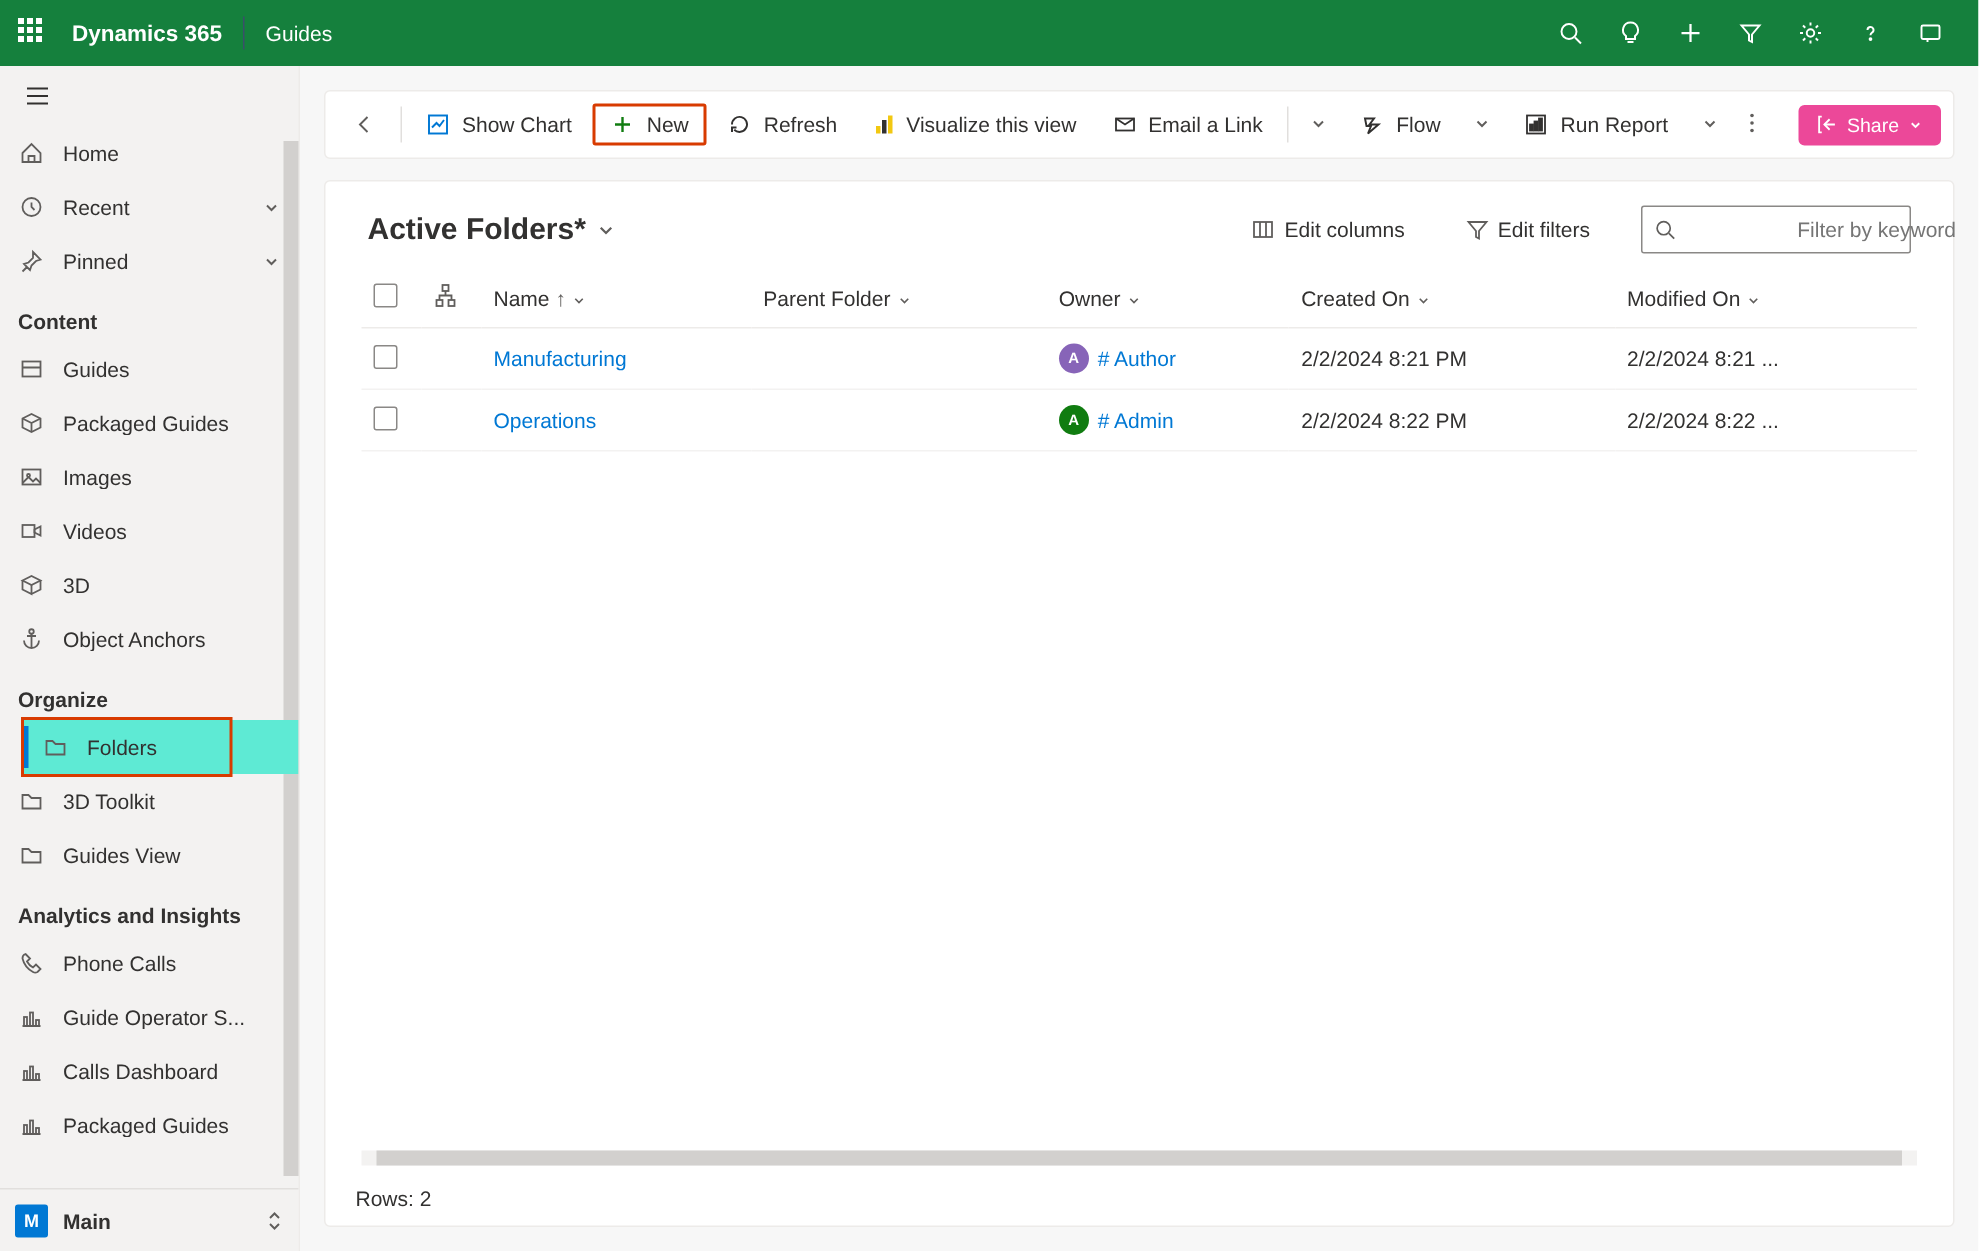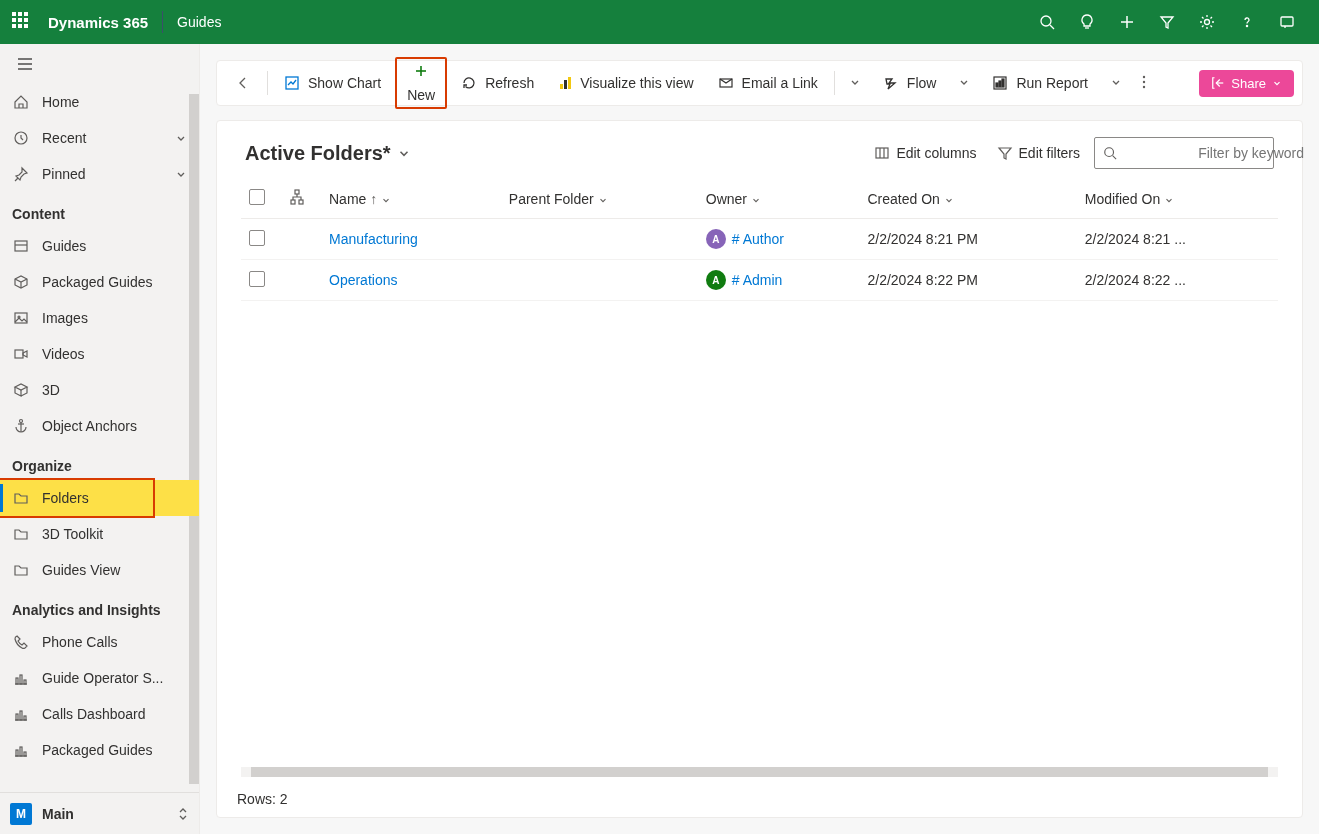--- a/index.html
+++ b/index.html
@@ -12,38 +12,38 @@
 .topbar .appname { font-size:14px; }
 .topbar .spacer { flex:1; }
 .topbar .icon-btn { width:40px; height:44px; display:flex; align-items:center; justify-content:center; color:#fff; }
 .shell { display:flex; height:790px; }
 .sidebar { width:200px; background:#f3f2f1; border-right:1px solid #edebe9; display:flex; flex-direction:column; position:relative; }
 .sidebar-scroll { overflow-y:auto; flex:1; }
 .hamburger { height:40px; display:flex; align-items:center; padding-left:16px; }
 .hamburger svg { width:18px; height:18px; }
 .nav-item { display:flex; align-items:center; padding: 8px 12px; cursor:pointer; color:#323130; gap:12px; height:36px; position:relative;}
 .nav-item .label { flex:1; white-space:nowrap; overflow:hidden; text-overflow:ellipsis; }
-.nav-item.active { background:#fde047; }
+.nav-item.active { background:#5eead4;margin-left:16px; }
 .nav-item.active::before { content:""; position:absolute; left:0; top:4px; bottom:4px; width:3px; background:#0078d4; }
 .nav-group { padding: 14px 12px 6px 12px; font-weight:600; font-size:14px; }
 .nav-icon { width:18px; height:18px; display:flex; align-items:center; justify-content:center; color:#605e5c; }
 .sidebar-footer { height:42px; border-top:1px solid #e1dfdd; display:flex; align-items:center; padding:0 10px; gap:10px; background:#f3f2f1;}
 .sidebar-footer .badge { width:22px; height:22px; background:#0078d4; color:#fff; display:flex; align-items:center; justify-content:center; font-size:12px; font-weight:600; border-radius:2px;}
 .sidebar-footer .label { flex:1; font-weight:600; }
 .sidebar-scrollthumb { position:absolute; right:0; top:50px; width:10px; height:690px; background:#d2d0ce; }
 .main { flex:1; background:#f7f7f7; padding:16px; display:flex; flex-direction:column; gap:14px;}
 .cmdbar { background:#fff; border:1px solid #edebe9; border-radius:4px; height:46px; display:flex; align-items:center; padding:0 8px; gap:4px;}
 .cmdbar .btn { display:flex; align-items:center; gap:8px; padding:6px 10px; cursor:pointer; color:#323130; border-radius:2px; }
 .cmdbar .sep { width:1px; height:24px; background:#e1dfdd; margin:0 2px;}
 .cmdbar .chev { padding:6px 8px; color:#605e5c; }
 .cmdbar .spacer { flex:1; }
 .cmdbar .share { background:#ec4899; color:#fff; padding:6px 12px; border-radius:4px; display:flex; align-items:center; gap:6px; font-size:13px;}
-.highlight-new { border:2px solid #d83b01; padding:4px 10px !important;flex-direction:column; }
+.highlight-new { border:2px solid #d83b01; padding:4px 10px !important; }
 .card { background:#fff; border:1px solid #edebe9; border-radius:4px; flex:1; display:flex; flex-direction:column; }
-.cardhead { display:flex; align-items:center; padding:16px 28px 10px 28px; gap:8px;}
+.cardhead { display:flex; align-items:center; padding:16px 28px 10px 28px; gap:28px;}
 .view-title { font-size:20px; font-weight:600; display:flex; align-items:center; gap:6px;}
 .cardhead .spacer { flex:1; }
 .linkbtn { display:flex; align-items:center; gap:6px; color:#323130; cursor:pointer; padding:4px 6px;}
 .searchbox { border:1px solid #8a8886; border-radius:2px; height:32px; width:180px; display:flex; align-items:center; padding:0 8px; gap:6px; color:#605e5c;}
 .searchbox input { border:none; outline:none; flex:1; font-size:14px; background:transparent;text-align:right; }
 .tablewrap { flex:1; overflow:auto; padding:0 24px;}
 table { width:100%; border-collapse:collapse; }
 th { text-align:left; font-weight:400; color:#323130; padding:10px 8px; border-bottom:1px solid #edebe9; white-space:nowrap;}
 td { padding:10px 8px; border-bottom:1px solid #f3f2f1; vertical-align:middle; }
 .checkbox { width:16px; height:16px; border:1px solid #8a8886; display:inline-block; border-radius:2px;}

